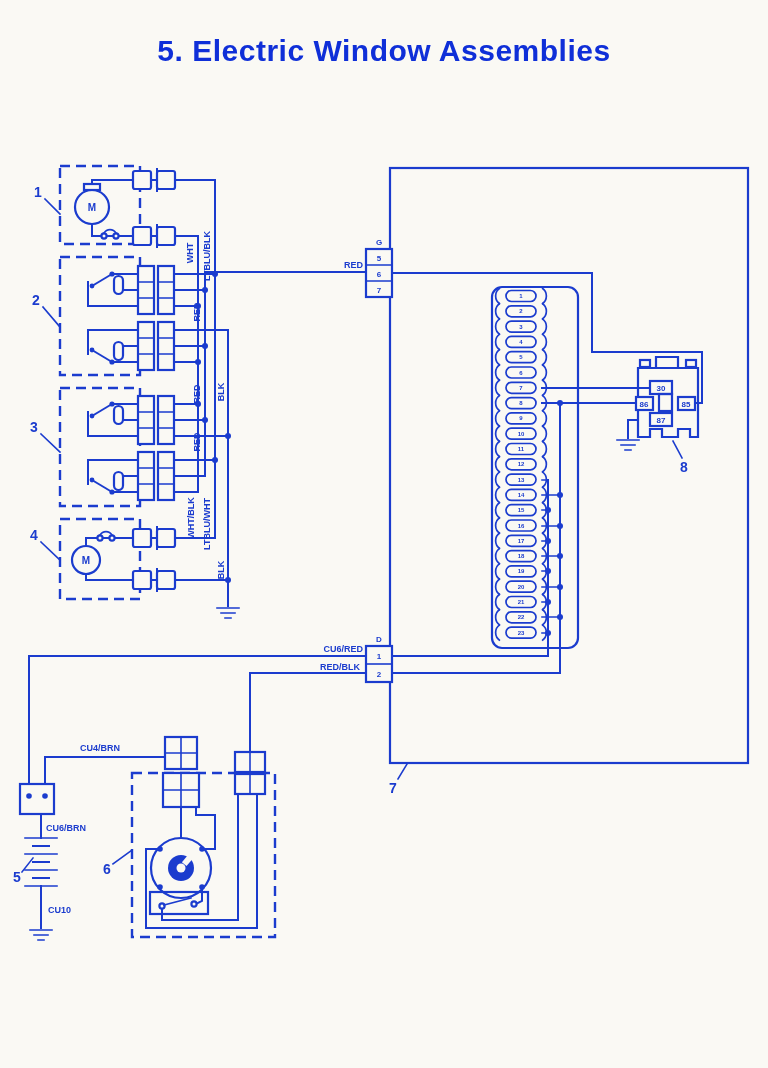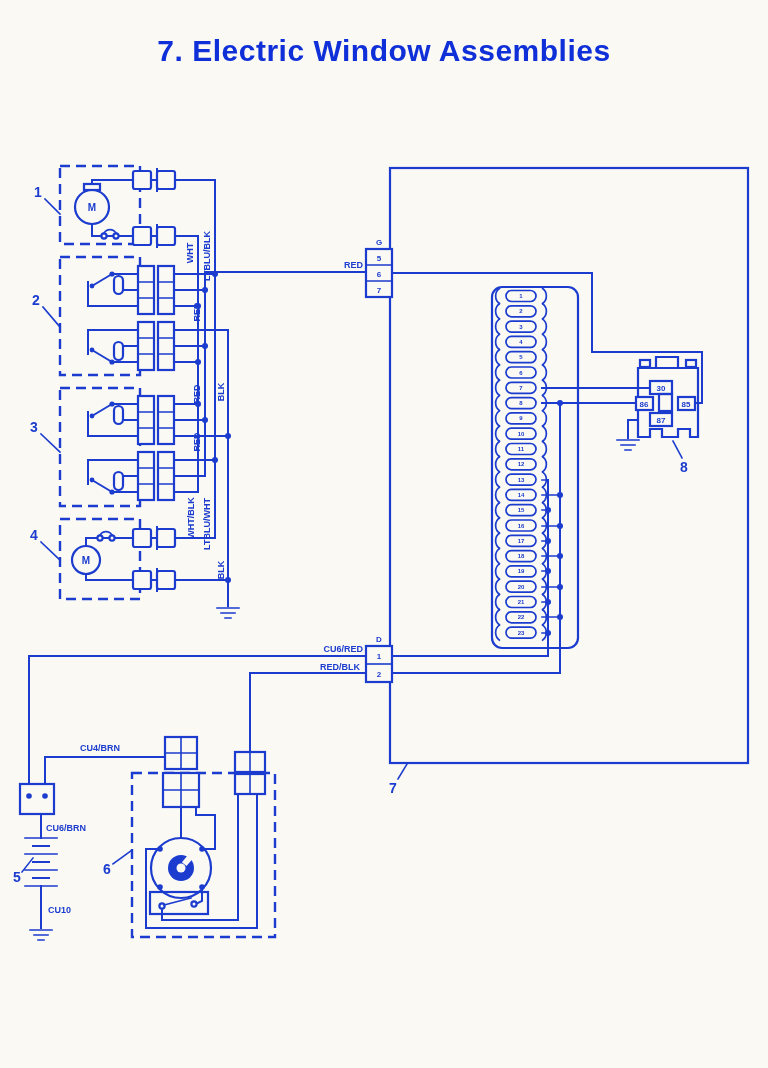--- a/index.html
+++ b/index.html
@@ -25,21 +25,21 @@
   .lbl{font:bold 9px "Liberation Sans",sans-serif;fill:var(--ink);}
   .num{font:bold 14px "Liberation Sans",sans-serif;fill:var(--ink);}
   .pin{font:bold 8px "Liberation Sans",sans-serif;fill:var(--ink);}
   .mm{font:bold 10px "Liberation Sans",sans-serif;fill:var(--ink);}
   .ftxt{font:bold 6px "Liberation Sans",sans-serif;fill:var(--ink);}
 </style>
 </head>
 <body>
 
 <div class="page">
-  <h1 class="title">7. Electric Window Assemblies</h1>
+  <h1 class="title">5. Electric Window Assemblies</h1>
 
   <svg width="768" height="1068" viewBox="0 0 768 1068">
     <defs>
       <g id="gnd">
         <path class="w thin" d="M-11 0 H11 M-7 5 H7 M-3 10 H3"></path>
       </g>
       <g id="sw">
         <path class="w" d="M0 8 H-24 M0 24 H-15 M0 40 H-50 M-50 40 V16"></path>
         <circle class="dot" cx="-26" cy="8" r="2.6"></circle>
         <path class="w" d="M-26 8 L-46 20"></path>

